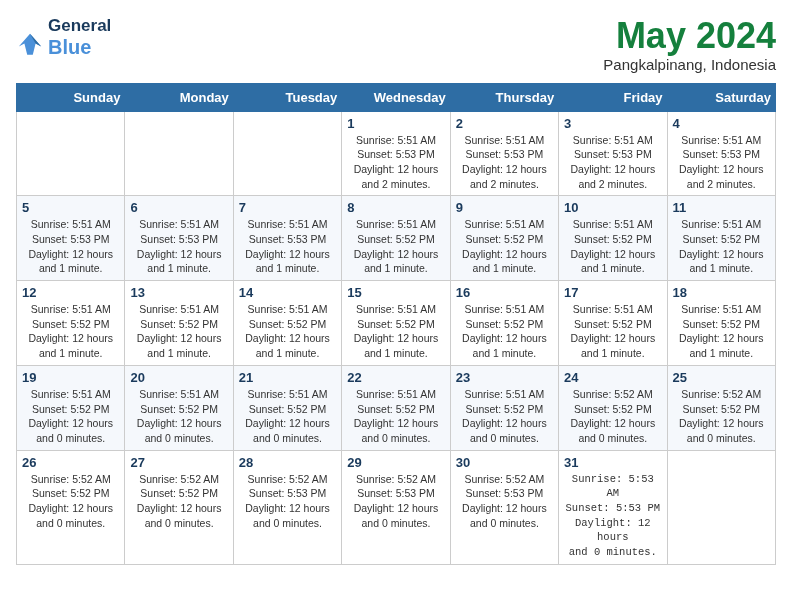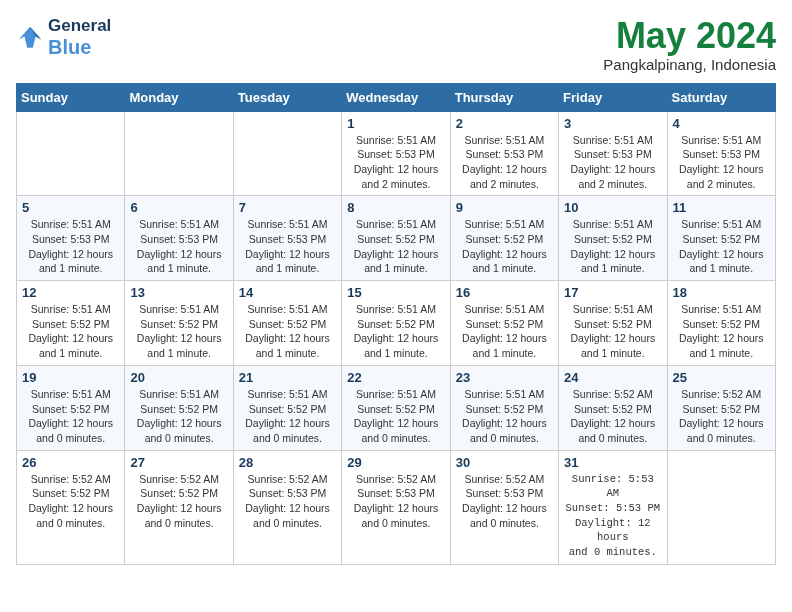--- a/index.html
+++ b/index.html
@@ -11,21 +11,21 @@
       padding: 16px;
     }
     .header {
       display: flex;
       justify-content: space-between;
       align-items: flex-start;
       margin-bottom: 10px;
     }
     .logo {
       display: flex;
-      align-items: center;
+      align-items: flex-end;
       gap: 4px;
     }
     .logo-bird {
       width: 28px;
       height: 28px;
     }
     .title-block {
       text-align: right;
     }
     .month-title {
@@ -40,21 +40,21 @@
     }
     table {
       width: 100%;
       border-collapse: collapse;
       font-size: 11px;
     }
     thead tr th {
       background: #2e6da4;
       color: #fff;
       padding: 6px 4px;
-      text-align: left;
+      text-align: right;
       font-size: 13px;
       font-weight: bold;
       border: 1px solid #2e6da4;
     }
     tbody tr td {
       border: 1px solid #ccc;
       vertical-align: top;
       padding: 4px 5px;
       min-height: 80px;
       background: #fff;

